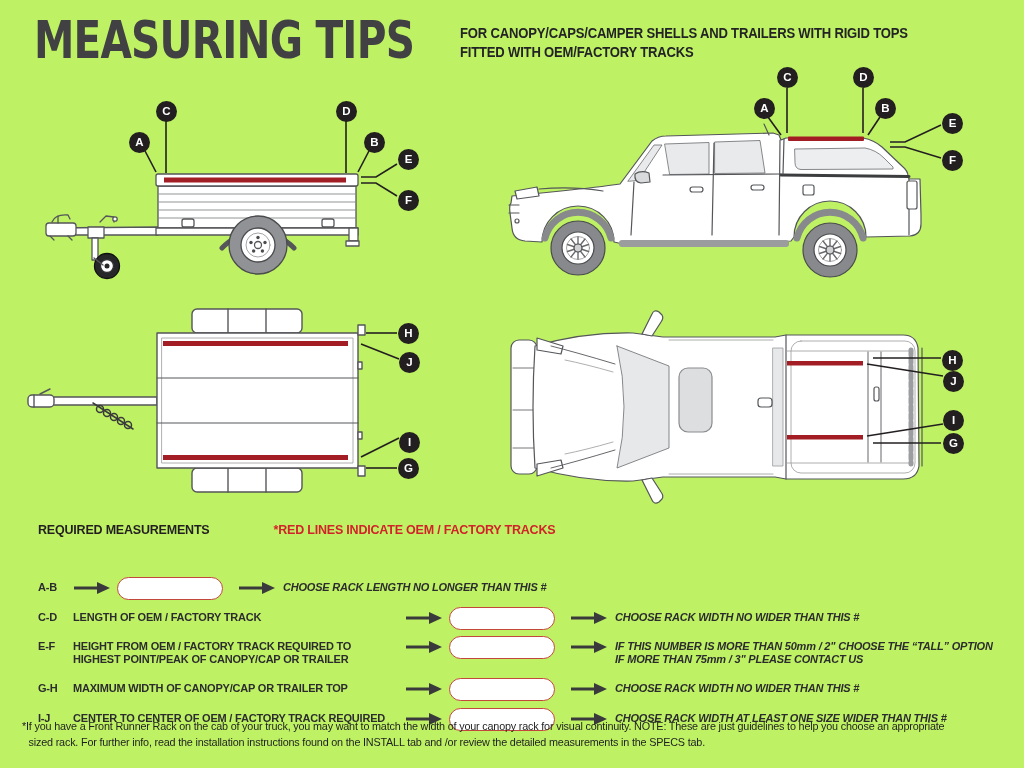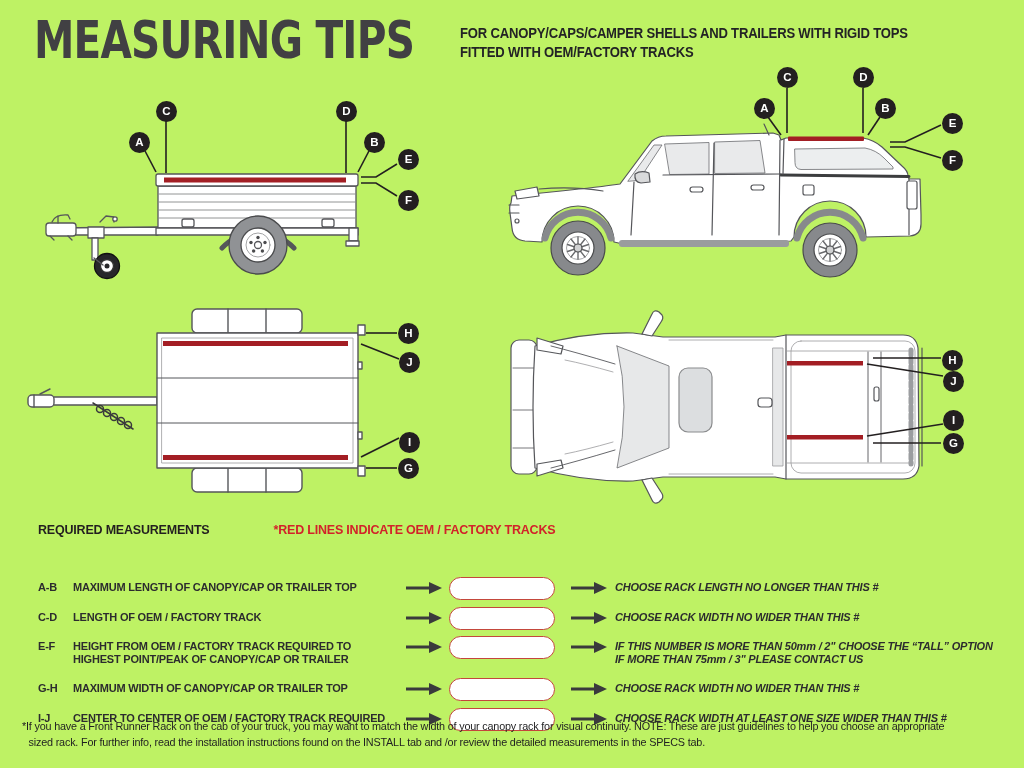--- a/index.html
+++ b/index.html
@@ -318,21 +318,20 @@
 
   <div class="legend">
     <span class="req">REQUIRED MEASUREMENTS</span>
     <span class="rednote">*RED LINES INDICATE OEM / FACTORY TRACKS</span>
   </div>
 
   <div class="mtable">
 
     <div class="m-row">
       <span class="m-range">A-B</span>
-      <span class="m-desc">MAXIMUM  LENGTH OF CANOPY/CAP OR TRAILER TOP</span>
       <svg class="arr a1" width="36" height="12" viewBox="0 0 36 12">
           <path d="M0 6 H24" stroke="#3a3a3c" stroke-width="3"></path>
           <path d="M23 0 L36 6 L23 12 Z" fill="#3a3a3c"></path>
         </svg>
       <span class="m-pill"></span>
       <svg class="arr" width="36" height="12" viewBox="0 0 36 12">
           <path d="M0 6 H24" stroke="#3a3a3c" stroke-width="3"></path>
           <path d="M23 0 L36 6 L23 12 Z" fill="#3a3a3c"></path>
         </svg>
       <span class="m-instr">CHOOSE RACK LENGTH NO LONGER THAN THIS #</span>

